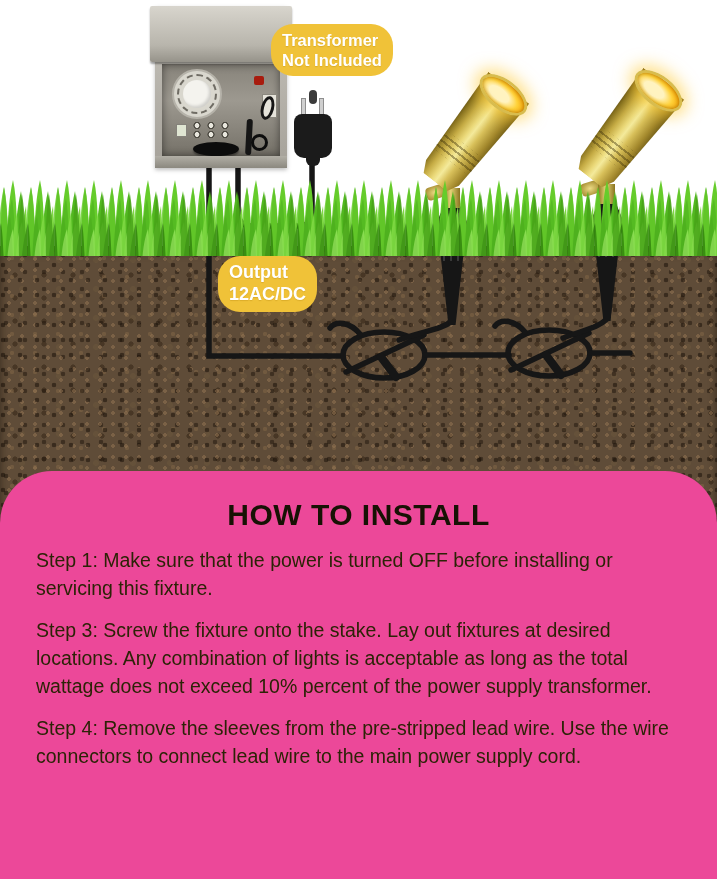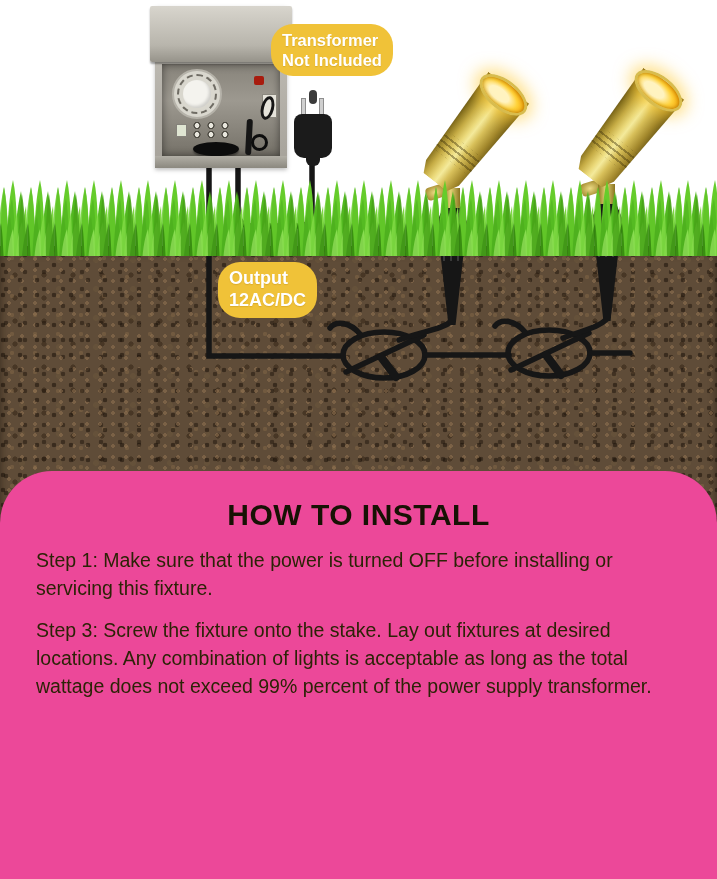--- a/index.html
+++ b/index.html
@@ -87,21 +87,21 @@
   
   .grass{position:absolute;left:0;top:178px;width:717px;height:78px;z-index:4;}
 
   
   .badge{position:absolute;z-index:5;background:#f0c238;color:#ffffff;font-weight:bold;
       border-radius:22px;padding:6px 11px;line-height:1.22;
       text-shadow:0 1px 1px rgba(160,110,0,.25);}
   .badge .bl{display:block;}
   .b-transformer{left:271px;top:24px;font-size:16.5px;}
   .b-input{left:68px;top:99px;font-size:18px;}
-  .b-output{left:218px;top:262px;font-size:18px;}
+  .b-output{left:218px;top:256px;font-size:18px;}
 
   
   .panel{position:absolute;left:0;top:471px;width:717px;height:512px;z-index:6;
       background:#ec4899;border-radius:52px 52px 0 0;padding:0 36px;}
   .panel h1{margin:27px 0 0;text-align:center;font-size:30px;font-weight:bold;
       letter-spacing:.5px;color:#171204;}
   .steps{margin-top:6px;}
   .steps p{margin:14px 0 0;font-size:19.5px;line-height:1.44;color:#2c2306;}
 </style>
 </head>
@@ -200,17 +200,18 @@
 
   <div class="badge b-output">
     <span class="bl">Output</span>
     <span class="bl">12AC/DC</span>
   </div>
 
   <section class="panel">
     <h1>HOW TO INSTALL</h1>
     <div class="steps">
       <p>Step 1: Make sure that the power is turned OFF before installing or servicing this fixture.</p>
-      <p>Step 3: Screw the fixture onto the stake. Lay out fixtures at desired locations. Any combination of lights is acceptable as long as the total wattage does not exceed 99% percent of the power supply transformer.</p>
+      <p>Step 3: Screw the fixture onto the stake. Lay out fixtures at desired locations. Any combination of lights is acceptable as long as the total wattage does not exceed 10% percent of the power supply transformer.</p>
+      <p>Step 4: Remove the sleeves from the pre-stripped lead wire. Use the wire connectors to connect lead wire to the main power supply cord.</p>
     </div>
   </section>
 
 </div>
 
 </body></html>

